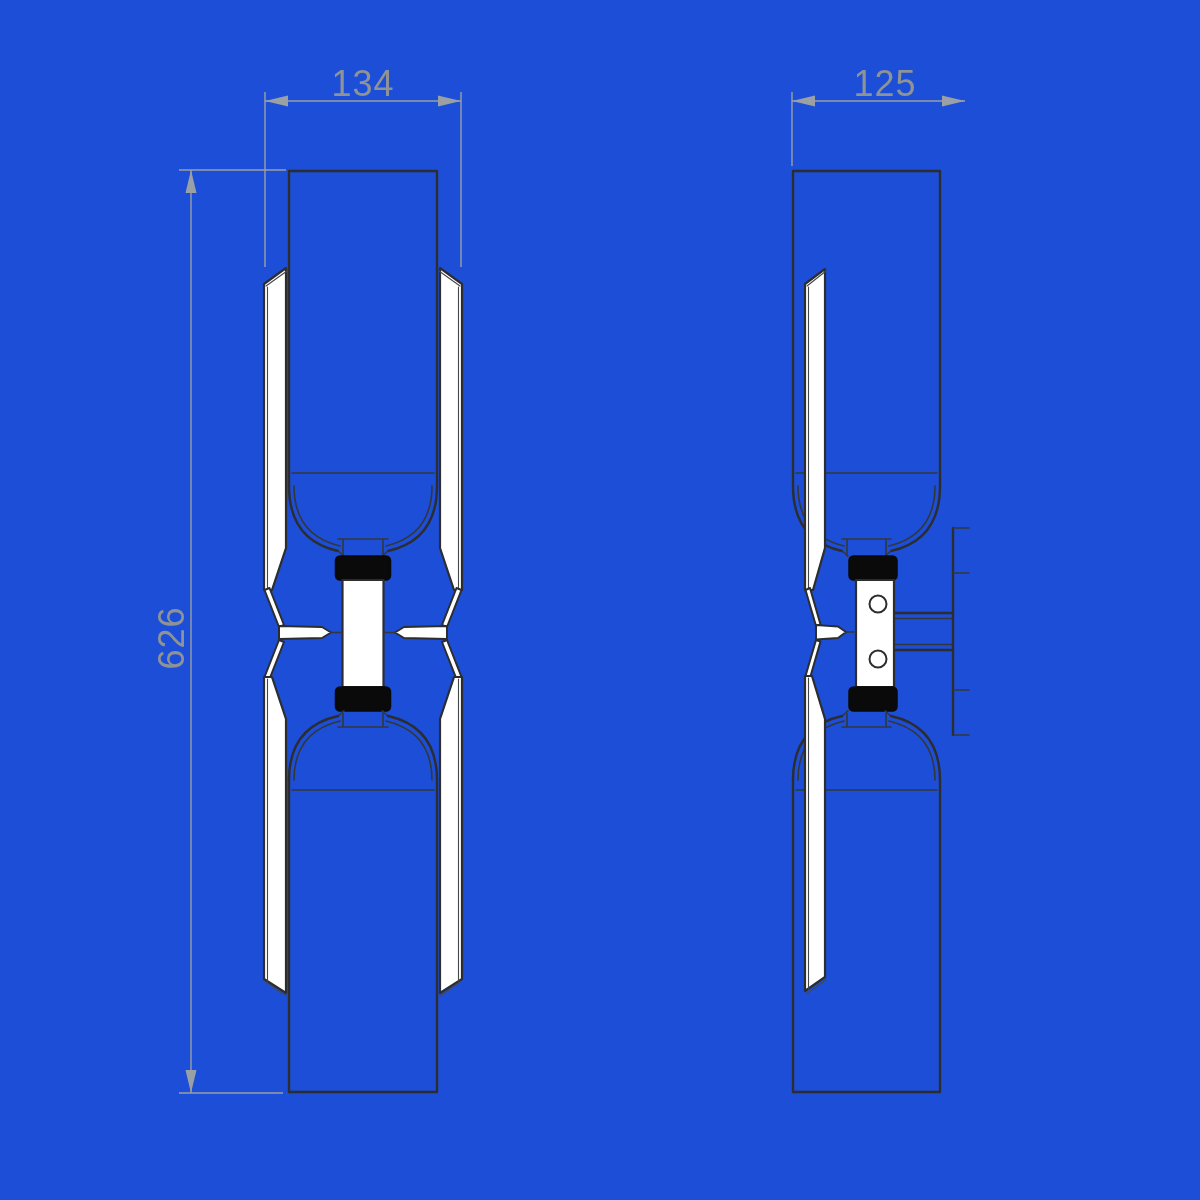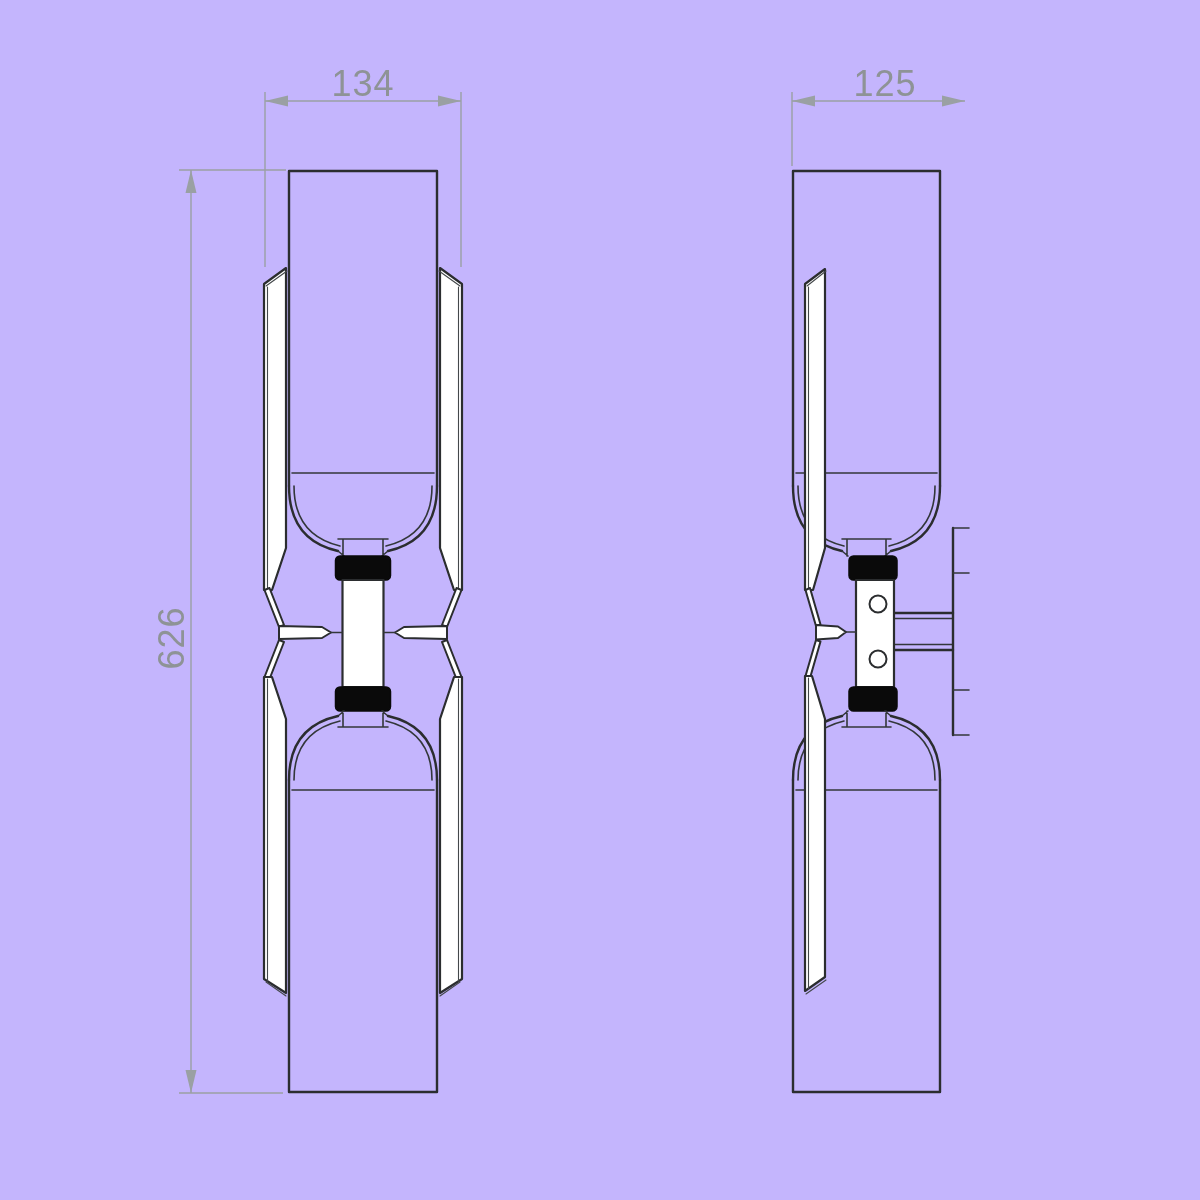--- a/index.html
+++ b/index.html
@@ -1,16 +1,16 @@
 <!DOCTYPE html>
 <html><head>
 <meta charset="utf-8">
 <style>
   html,body{margin:0;padding:0;background:#ffffff;}
-  .canvas{position:relative;width:1200px;height:1200px;background:#c4b5fd;overflow:hidden;
+  .canvas{position:relative;width:1200px;height:1200px;background:#1d4ed8;overflow:hidden;
           font-family:"Liberation Sans", sans-serif;text-align:center;}
   svg{position:absolute;left:0;top:0;}
   .dk{stroke:#2b2d2f;fill:none;stroke-width:2.4;stroke-linejoin:round;stroke-linecap:round;}
   .dk-thin{stroke:#33373a;fill:none;stroke-width:1.6;stroke-linecap:round;}
   .hl{stroke:#44484b;fill:none;stroke-width:1.1;stroke-linecap:round;}
   .part{stroke:#2b2d2f;fill:#ffffff;stroke-width:2.2;stroke-linejoin:round;}
   .part-sm{stroke:#2b2d2f;fill:#ffffff;stroke-width:2;stroke-linejoin:round;}
   .blk{fill:#0a0a0a;stroke:#0a0a0a;stroke-width:1.5;}
   .dim{stroke:#9aa0a3;fill:none;stroke-width:1.4;stroke-linecap:butt;}
   .dim-arrow{fill:#9aa0a3;stroke:none;}

